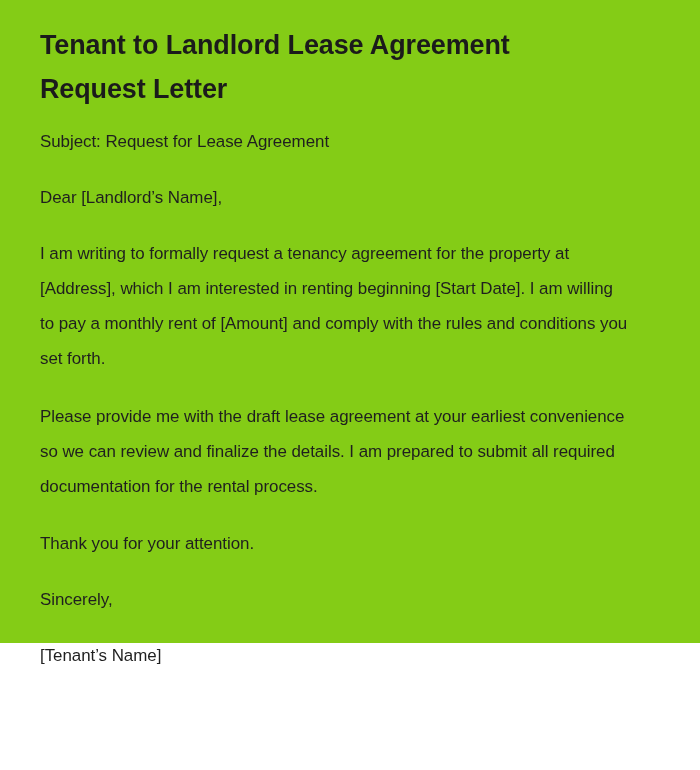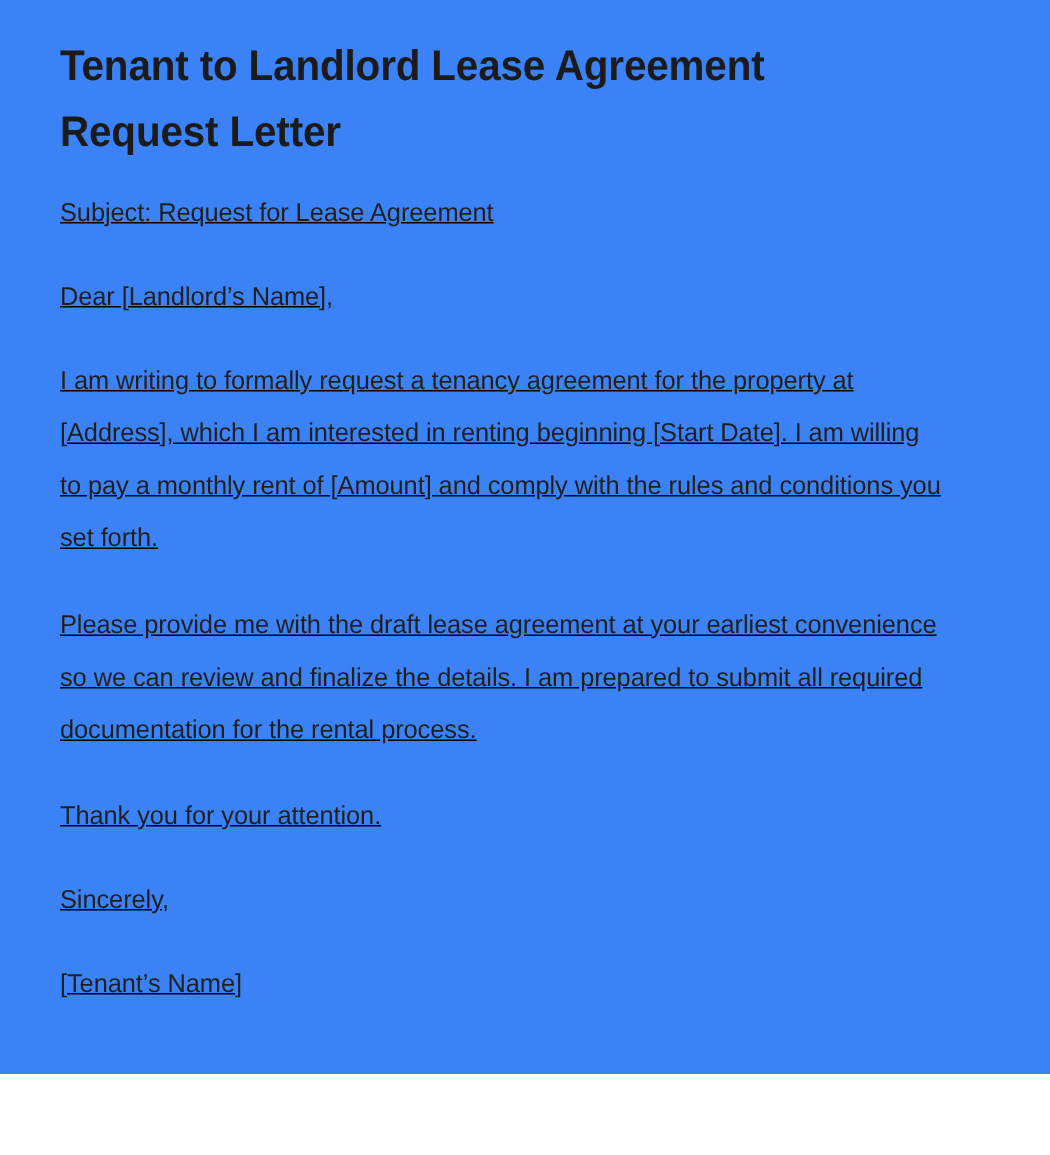--- a/index.html
+++ b/index.html
@@ -11,42 +11,41 @@
     height: 770px;
     background: #ffffff;
     font-family: "Liberation Sans", sans-serif;
     -webkit-font-smoothing: antialiased;
     overflow: hidden;
   }
 
   .page {
     box-sizing: border-box;
     width: 700px;
-    height: 716px;
-    background: #3b82f6;
+    height: 643px;
+    background: #84cc16;
     padding: 22px 62px 0 40px;
   }
 
   .letter-title {
     margin: 0 0 14px 0;
     padding: 0;
     font-family: "Liberation Sans Narrow", "Liberation Sans", sans-serif;
     font-size: 28.5px;
     font-weight: 700;
     line-height: 44px;
     letter-spacing: -0.1px;
     color: #1b1b1b;
     max-width: 560px;
     transform: scaleX(0.945);
     transform-origin: left top;
   }
 
   .letter-body {
     max-width: 598px;
-    text-decoration: underline;
   }
 
   .letter-para {
     margin: 0 0 22.5px 0;
     padding: 0;
     font-family: "Liberation Sans", sans-serif;
     font-size: 17.2px;
     font-weight: 400;
     line-height: 35px;
     color: #1f1f1f;

